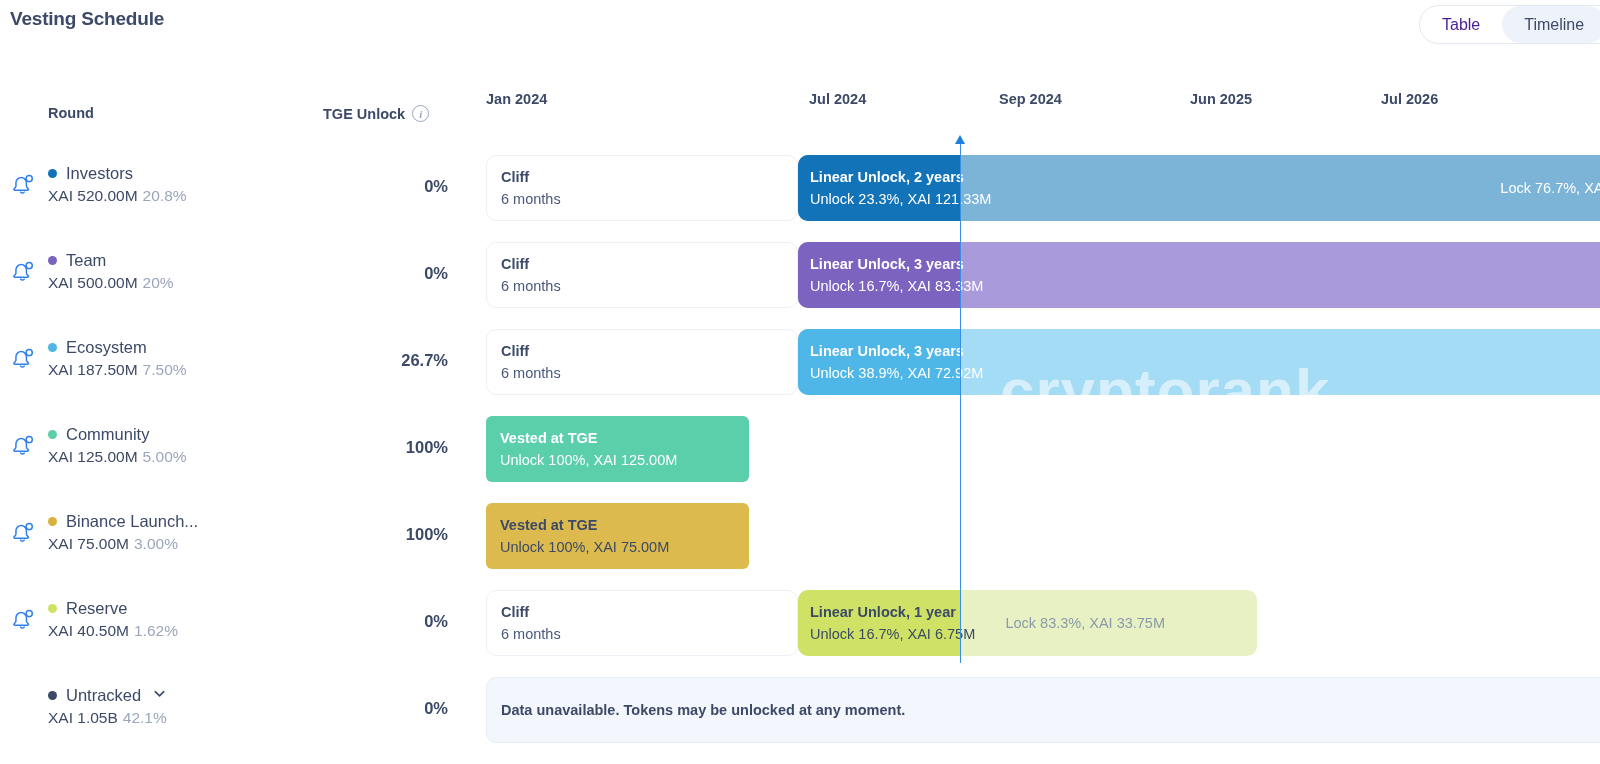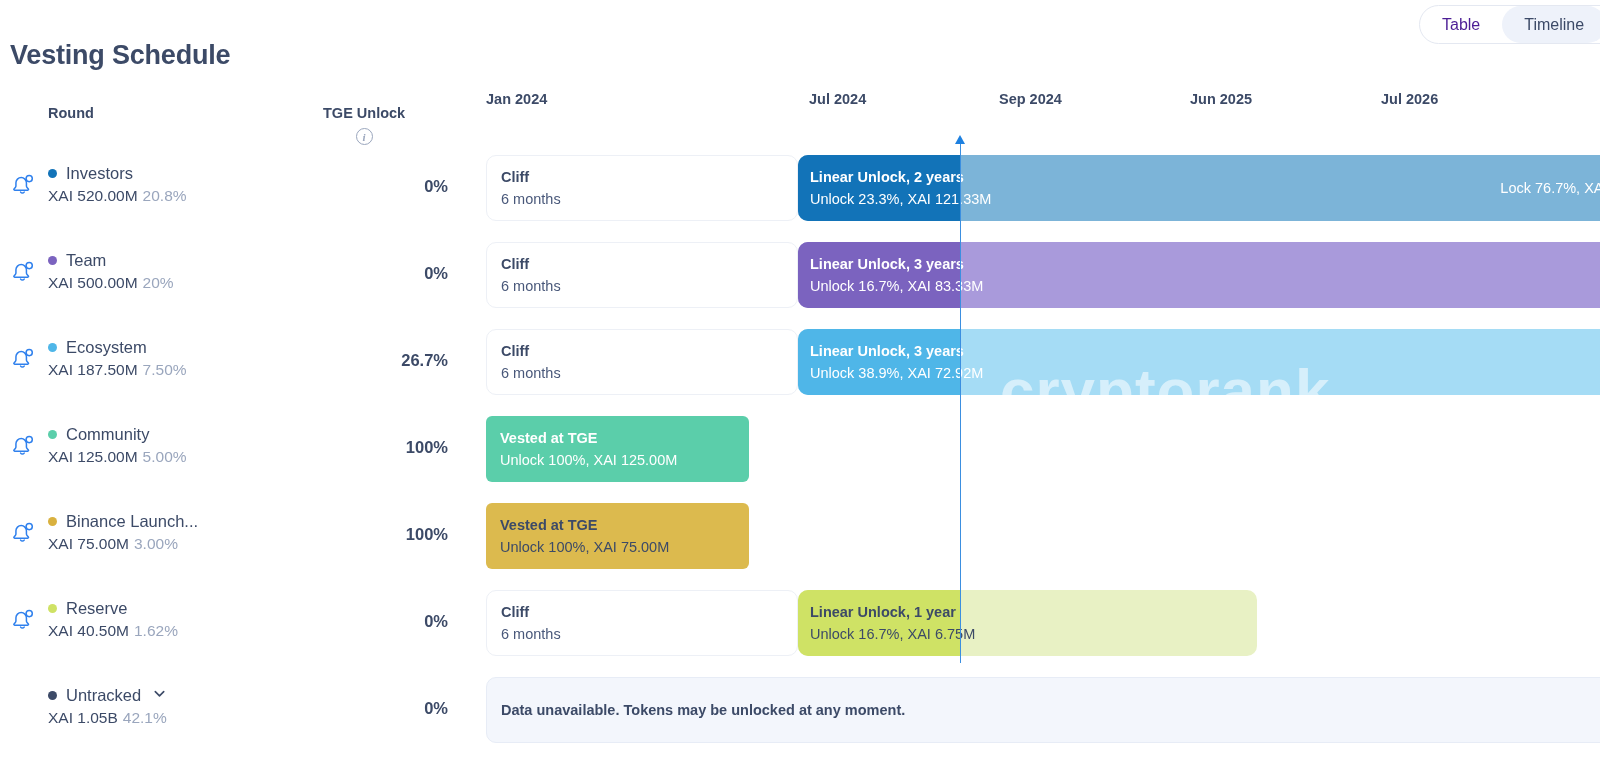--- a/index.html
+++ b/index.html
@@ -7,23 +7,22 @@
     width: 1600px; height: 764px;
     background: #ffffff;
     font-family: "Liberation Sans", sans-serif;
     overflow: hidden;
   }
   #app { position: relative; width: 1600px; height: 764px; }
 
   
   .page-title {
     position: absolute; left: 10px; top: 8px;
-    font-size: 27px; font-weight: 700; color: #3c4a67;
+    font-size: 19px; font-weight: 700; color: #3c4a67;
     letter-spacing: -0.2px;
-    margin-top: 32px;
   }
   .view-toggle {
     position: absolute; top: 5px; left: 1419px;
     height: 39px; width: 220px;
     border: 1px solid #e4e8f1; border-radius: 20px;
     background: #ffffff; display: flex; align-items: center;
     overflow: hidden;
   }
   .view-toggle .seg {
     height: 37px; display: flex; align-items: center; justify-content: center;
@@ -31,21 +30,21 @@
     white-space: nowrap;
   }
   .view-toggle .seg.active { background: #eef2fa; border-radius: 19px; color: #3c4a67; }
 
   
   .col-head {
     position: absolute; font-size: 14.5px; font-weight: 700; color: #3c4a67;
     top: 105px;
   }
   .col-head.round { left: 48px; }
-  .col-head.tge { left: 323px; display: flex; align-items: center; gap: 7px; font-weight:700;flex-direction:column; }
+  .col-head.tge { left: 323px; display: flex; align-items: center; gap: 7px; font-weight:700; }
   .info-icon {
     width: 17px; height: 17px; border-radius: 50%;
     border: 1.4px solid #9aa6bd; color: #9aa6bd;
     font-size: 11px; font-weight: 700; font-style: italic;
     display: flex; align-items: center; justify-content: center;
     font-family: "Liberation Serif", serif; cursor: pointer;
   }
   .date-head {
     position: absolute; top: 91px; font-size: 14.5px; font-weight: 700; color: #3c4a67;
   }
@@ -319,20 +318,23 @@
         <div class="track" style="top:0">
           <div class="cliff-box" style="left:0px;width:312px">
             <div class="cliff-title">Cliff</div>
             <div class="cliff-sub">6 months</div>
           </div>
           <div class="bar" style="left:312px;width:459px;background:#e8f1c4">
             <div class="bar-unlock" style="width:162px;background:#cfe265;color:#3c4a67">
               <span class="t1">Linear Unlock, 1 year</span>
               <span class="t2">Unlock 16.7%, XAI 6.75M</span>
             </div>
+            <div class="bar-lock" style="left:162px;width:219px;color:#8b9aa8">
+              <span>Lock 83.3%, XAI 33.75M</span>
+            </div>
           </div>
         </div>
       </div>
       <div class="row" style="top: 677px;">
         <div class="round-block" style="top:9px">
           <div class="round-name">
             <span class="dot" style="background:#3c4a67"></span>
             <span>Untracked</span>
             <span class="chev"><svg width="15" height="15" viewBox="0 0 16 16" fill="none">
                 <path d="M3.5 6l4.5 4.5L12.5 6" stroke="#3c4a67" stroke-width="1.7" stroke-linecap="round" stroke-linejoin="round"></path>

